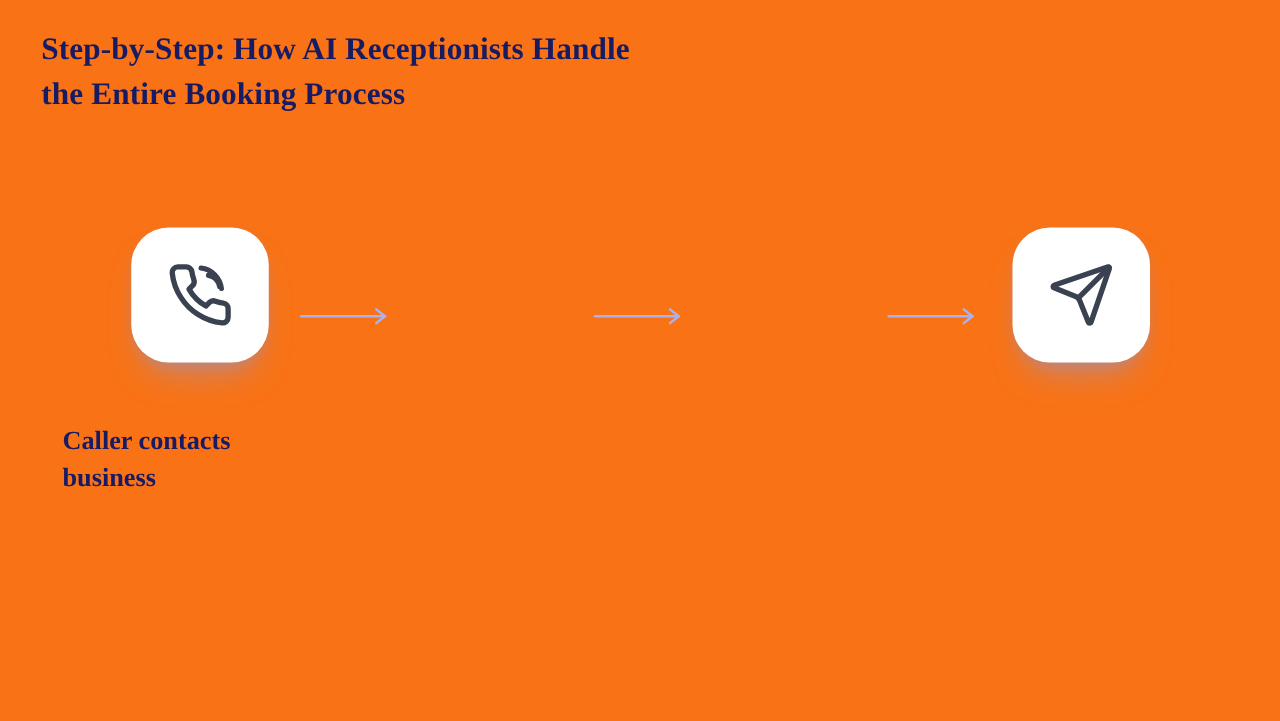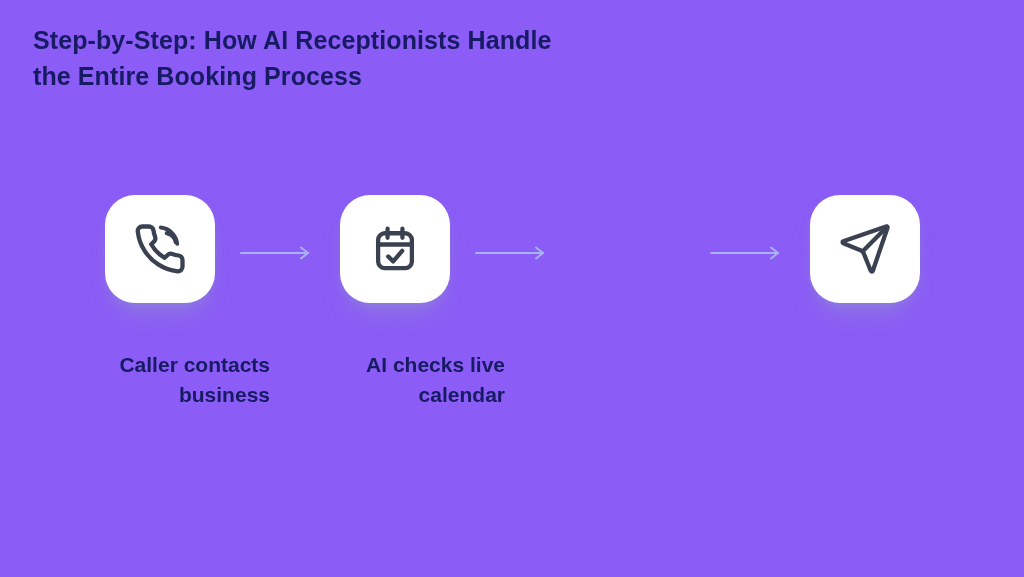--- a/index.html
+++ b/index.html
@@ -1,39 +1,39 @@
 <!DOCTYPE html>
 <html><head>
 <meta charset="utf-8">
 <style>
   html,body{margin:0;padding:0;}
   .canvas{
     position:relative;
     width:1024px;height:577px;
-    background:#8b5cf6;
-    font-family:Liberation Sans, sans-serif;
+    background:#f97316;
+    font-family:Liberation Serif, serif;
     overflow:hidden;
   }
   .title{
     position:absolute;
     left:33px;top:22px;
     margin:0;
     width:600px;
     font-size:25px;
     line-height:36px;
     font-weight:700;
     color:#161b63;
     white-space:pre-line;
     letter-spacing:.1px;
   }
   .step{
     position:absolute;
-    top:195px;
+    top:182px;
     width:220px;
-    text-align:right;
+    text-align:left;
   }
   .card{
     width:110px;height:108px;
     margin:0 auto;
     background:#ffffff;
     border-radius:30px;
     box-shadow:0 18px 26px -12px rgba(147,152,205,0.60),
                0 3px 8px rgba(147,152,205,0.22);
     display:flex;align-items:center;justify-content:center;
   }
@@ -82,33 +82,20 @@
     </div>
     <div class="step-label">Caller contacts
 business</div>
   </div>
 
   <svg class="flow-arrow" style="left:239px" viewBox="0 0 78 16">
     <path d="M2 8 H 69"></path>
       <path d="M62 2.5 L69 8 L62 13.5"></path>
   </svg>
 
-  <div class="step" style="left:285px">
-    <div class="card">
-      <svg viewBox="0 0 24 24">
-        <rect x="4.5" y="5" width="15" height="15.5" rx="3"></rect>
-        <line x1="8.7" y1="3" x2="8.7" y2="7"></line>
-        <line x1="15.3" y1="3" x2="15.3" y2="7"></line>
-        <line x1="4.5" y1="10" x2="19.5" y2="10"></line>
-        <polyline points="9 15.3 11.2 17.5 15.2 12.8"></polyline>
-      </svg>
-    </div>
-    <div class="step-label">AI checks live
-calendar</div>
-  </div>
 
   <svg class="flow-arrow" style="left:474px" viewBox="0 0 78 16">
     <path d="M2 8 H 69"></path>
       <path d="M62 2.5 L69 8 L62 13.5"></path>
   </svg>
 
 
   <svg class="flow-arrow" style="left:709px" viewBox="0 0 78 16">
     <path d="M2 8 H 69"></path>
       <path d="M62 2.5 L69 8 L62 13.5"></path>

